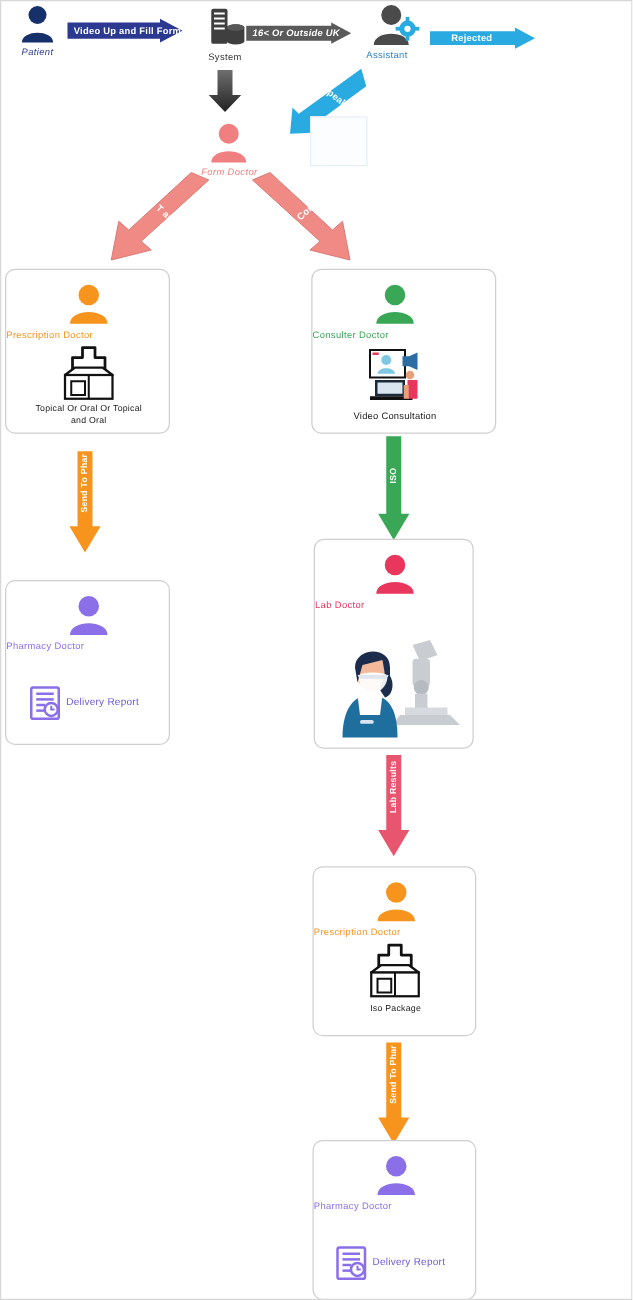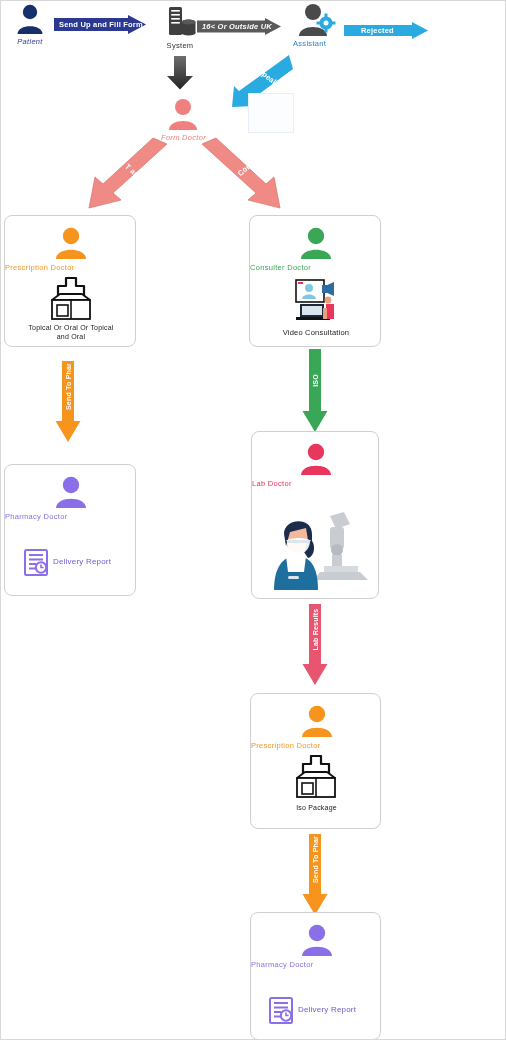--- a/index.html
+++ b/index.html
@@ -76,21 +76,21 @@
       <circle cx="21" cy="9" r="7.2" fill="#16306b"></circle>
       <path d="M8.5 31 C8.5 20.5 33.5 20.5 33.5 31 Z" fill="#16306b"></path>
     </svg>
     <div class="node-label" style="color:#2b3990;margin-top:2px;font-style:italic;">Patient</div>
   </div>
 
   <div class="abs" style="left:53px;top:14px;">
     <svg width="92" height="19" viewBox="0 0 92 19">
       <path d="M0 3 H74 V0 L92 9.5 L74 19 V16 H0 Z" fill="#2b3990"></path>
     </svg>
-    <div class="arrow-text abs" style="left:5px;top:5px;">Send Up and Fill Form</div>
+    <div class="arrow-text abs" style="left:5px;top:5px;">Video Up and Fill Form</div>
   </div>
 
   <div class="abs" style="left:158px;top:4px;width:42px;">
     <svg width="42" height="34" viewBox="0 0 42 34">
       <rect x="10" y="2" width="13" height="28" rx="1.5" fill="#3f3f3f"></rect>
       <rect x="12.2" y="5" width="8.6" height="1.6" fill="#ffffff"></rect>
       <rect x="12.2" y="9" width="8.6" height="1.6" fill="#ffffff"></rect>
       <rect x="12.2" y="13" width="8.6" height="1.6" fill="#ffffff"></rect>
       <rect x="12.2" y="17" width="8.6" height="1.6" fill="#ffffff"></rect>
       <ellipse cx="29.5" cy="17" rx="7" ry="2.6" fill="#3f3f3f"></ellipse>
@@ -189,21 +189,21 @@
       <rect x="4" y="24" width="38" height="19" fill="#ffffff" stroke="#111" stroke-width="1.8"></rect>
       <rect x="9" y="29" width="11" height="11" fill="#ffffff" stroke="#111" stroke-width="1.6"></rect>
       <line x1="23" y1="24" x2="23" y2="43" stroke="#111" stroke-width="1.6"></line>
     </svg>
     <div class="card-caption abs" style="left:6px;top:108px;width:120px;">
       <div>Topical Or Oral Or Topical</div>
       <div>and Oral</div>
     </div>
   </div>
 
-  <div class="card" style="left:248px;top:214px;width:132px;height:132px;">
+  <div class="card" style="left:248px;top:214px;width:148px;height:132px;">
     <svg class="abs" style="left:44px;top:11px;" width="44" height="33" viewBox="0 0 44 33">
       <circle cx="22" cy="9" r="8.2" fill="#3aa757"></circle>
       <path d="M7 32 C7 19.5 37 19.5 37 32 Z" fill="#3aa757"></path>
     </svg>
     <div class="card-title abs" style="left:0;top:47px;width:132px;color:#3aa757;">Consulter Doctor</div>
     <svg class="abs" style="left:42px;top:62px;" width="48" height="44" viewBox="0 0 48 44">
       <rect x="4" y="2" width="28" height="22" fill="#ffffff" stroke="#111" stroke-width="1.6"></rect>
       <circle cx="17" cy="10" r="4" fill="#7ec8e3"></circle>
       <path d="M10 21 C10 15 24 15 24 21 Z" fill="#7ec8e3"></path>
       <rect x="6" y="4" width="5" height="2" fill="#e8365d"></rect>

